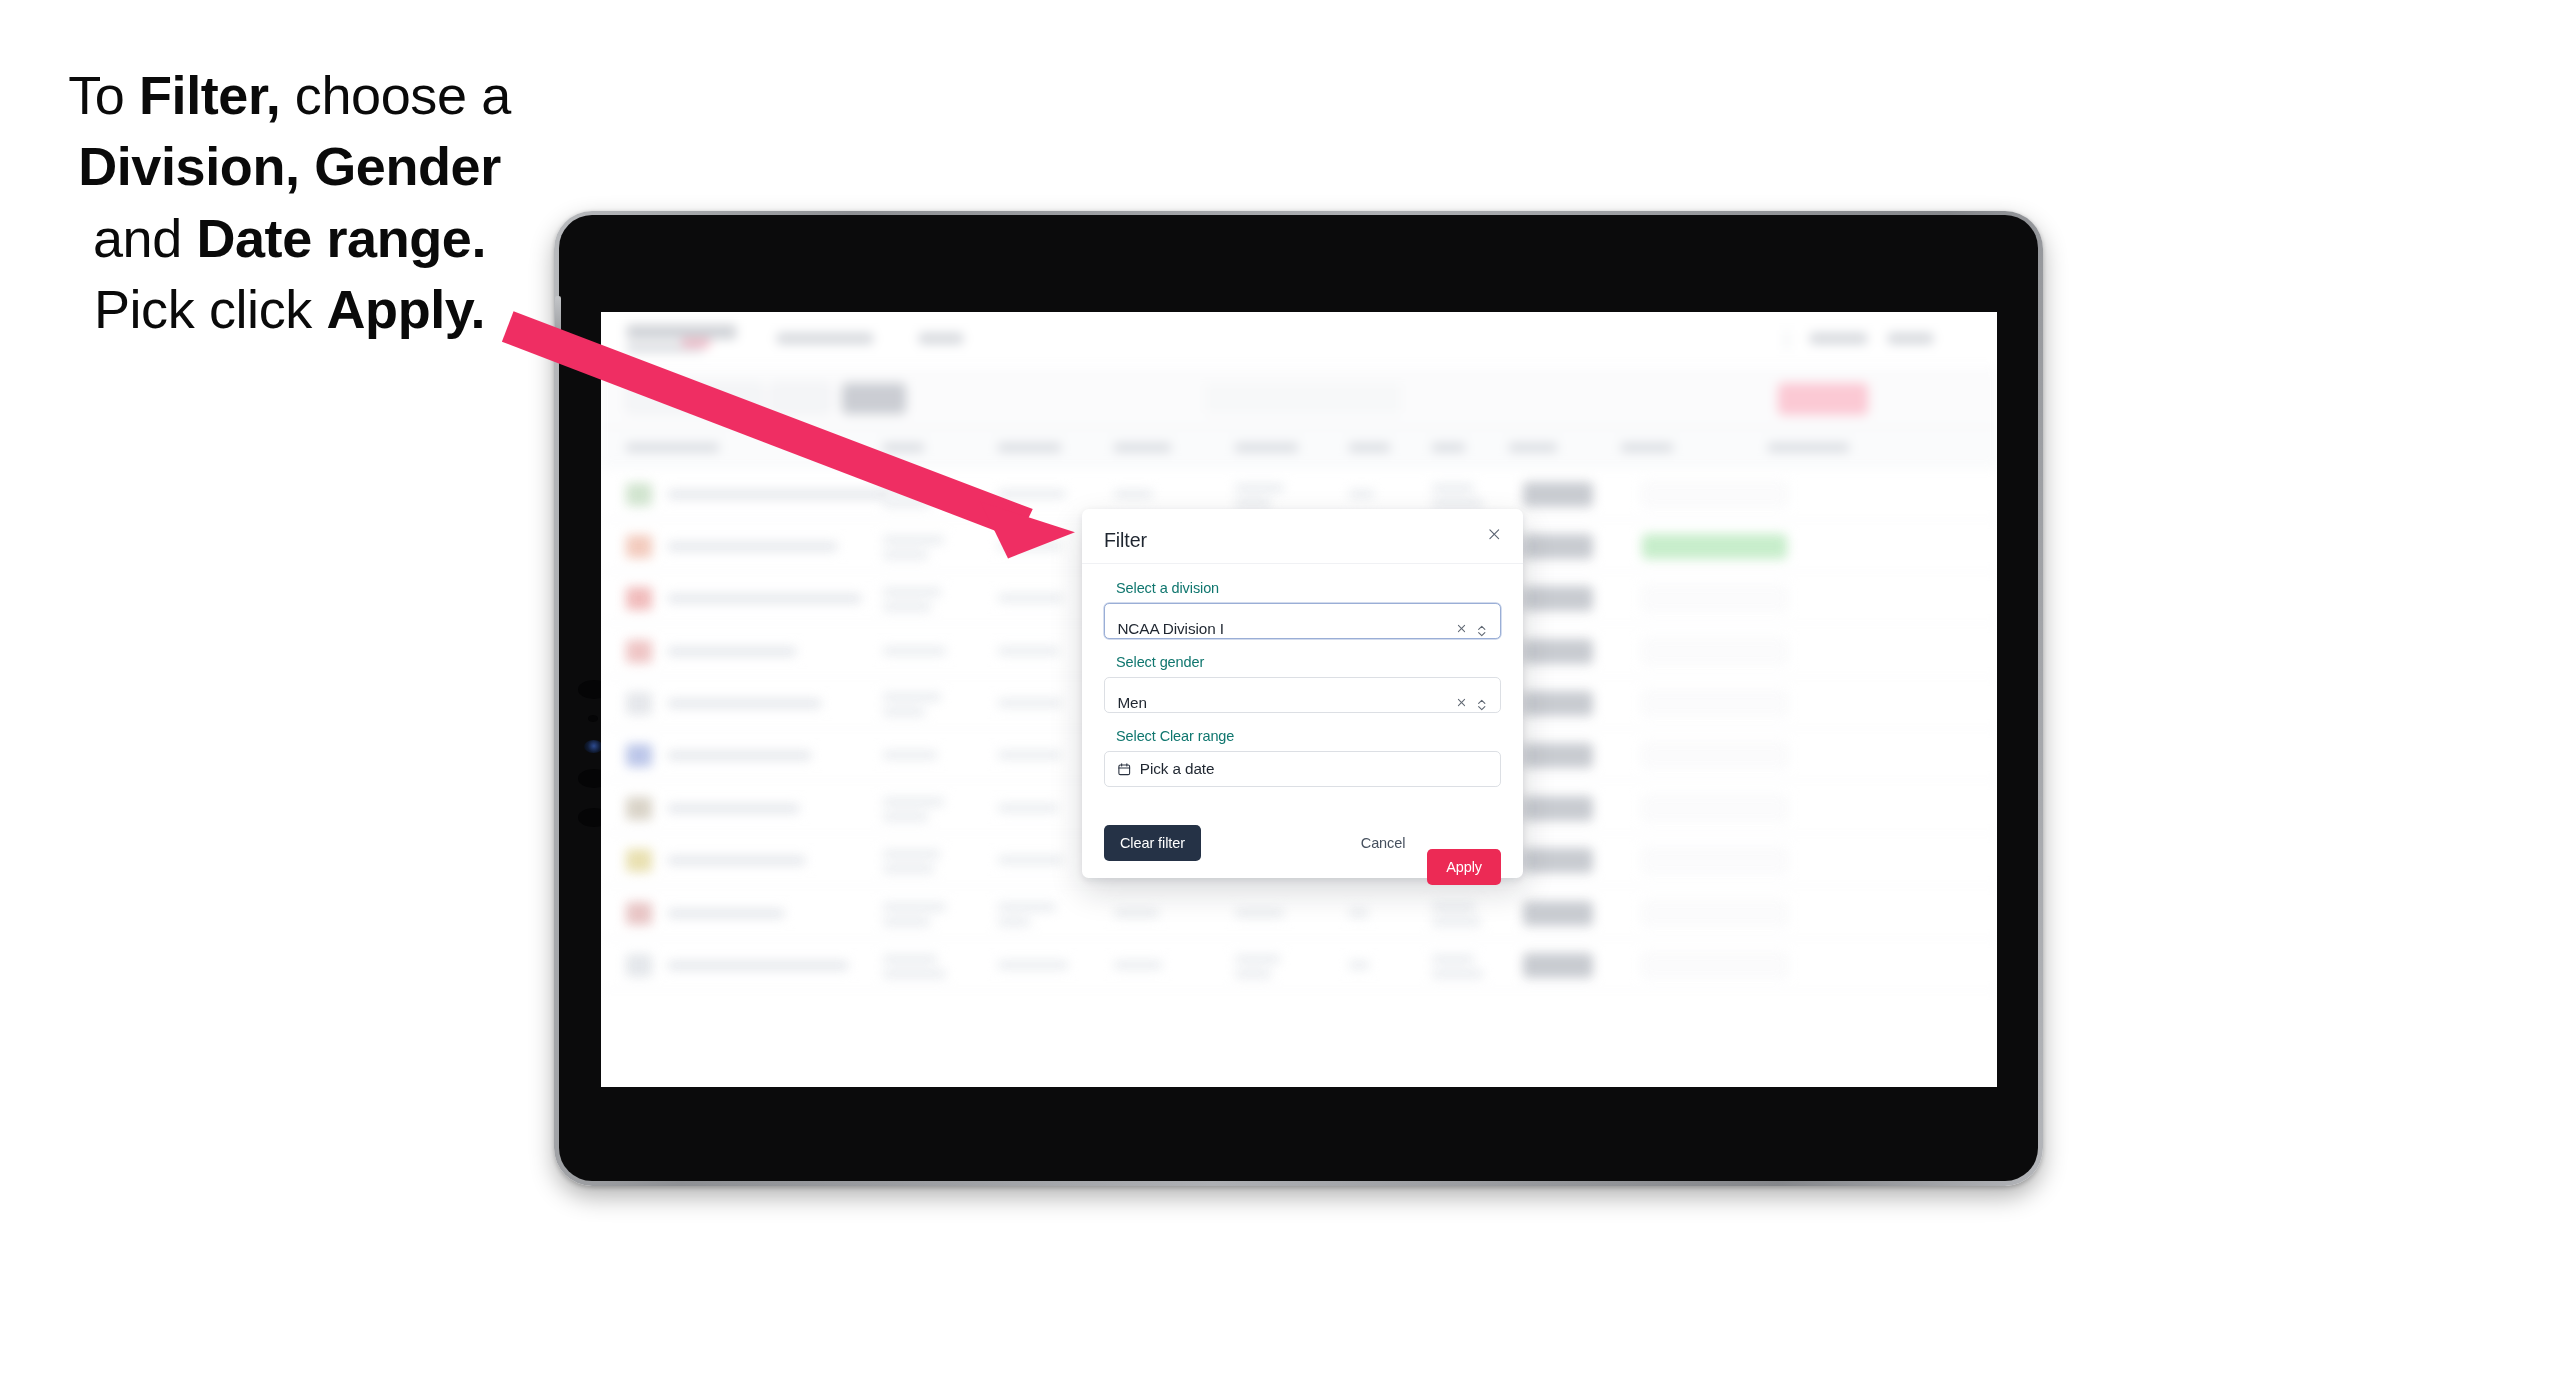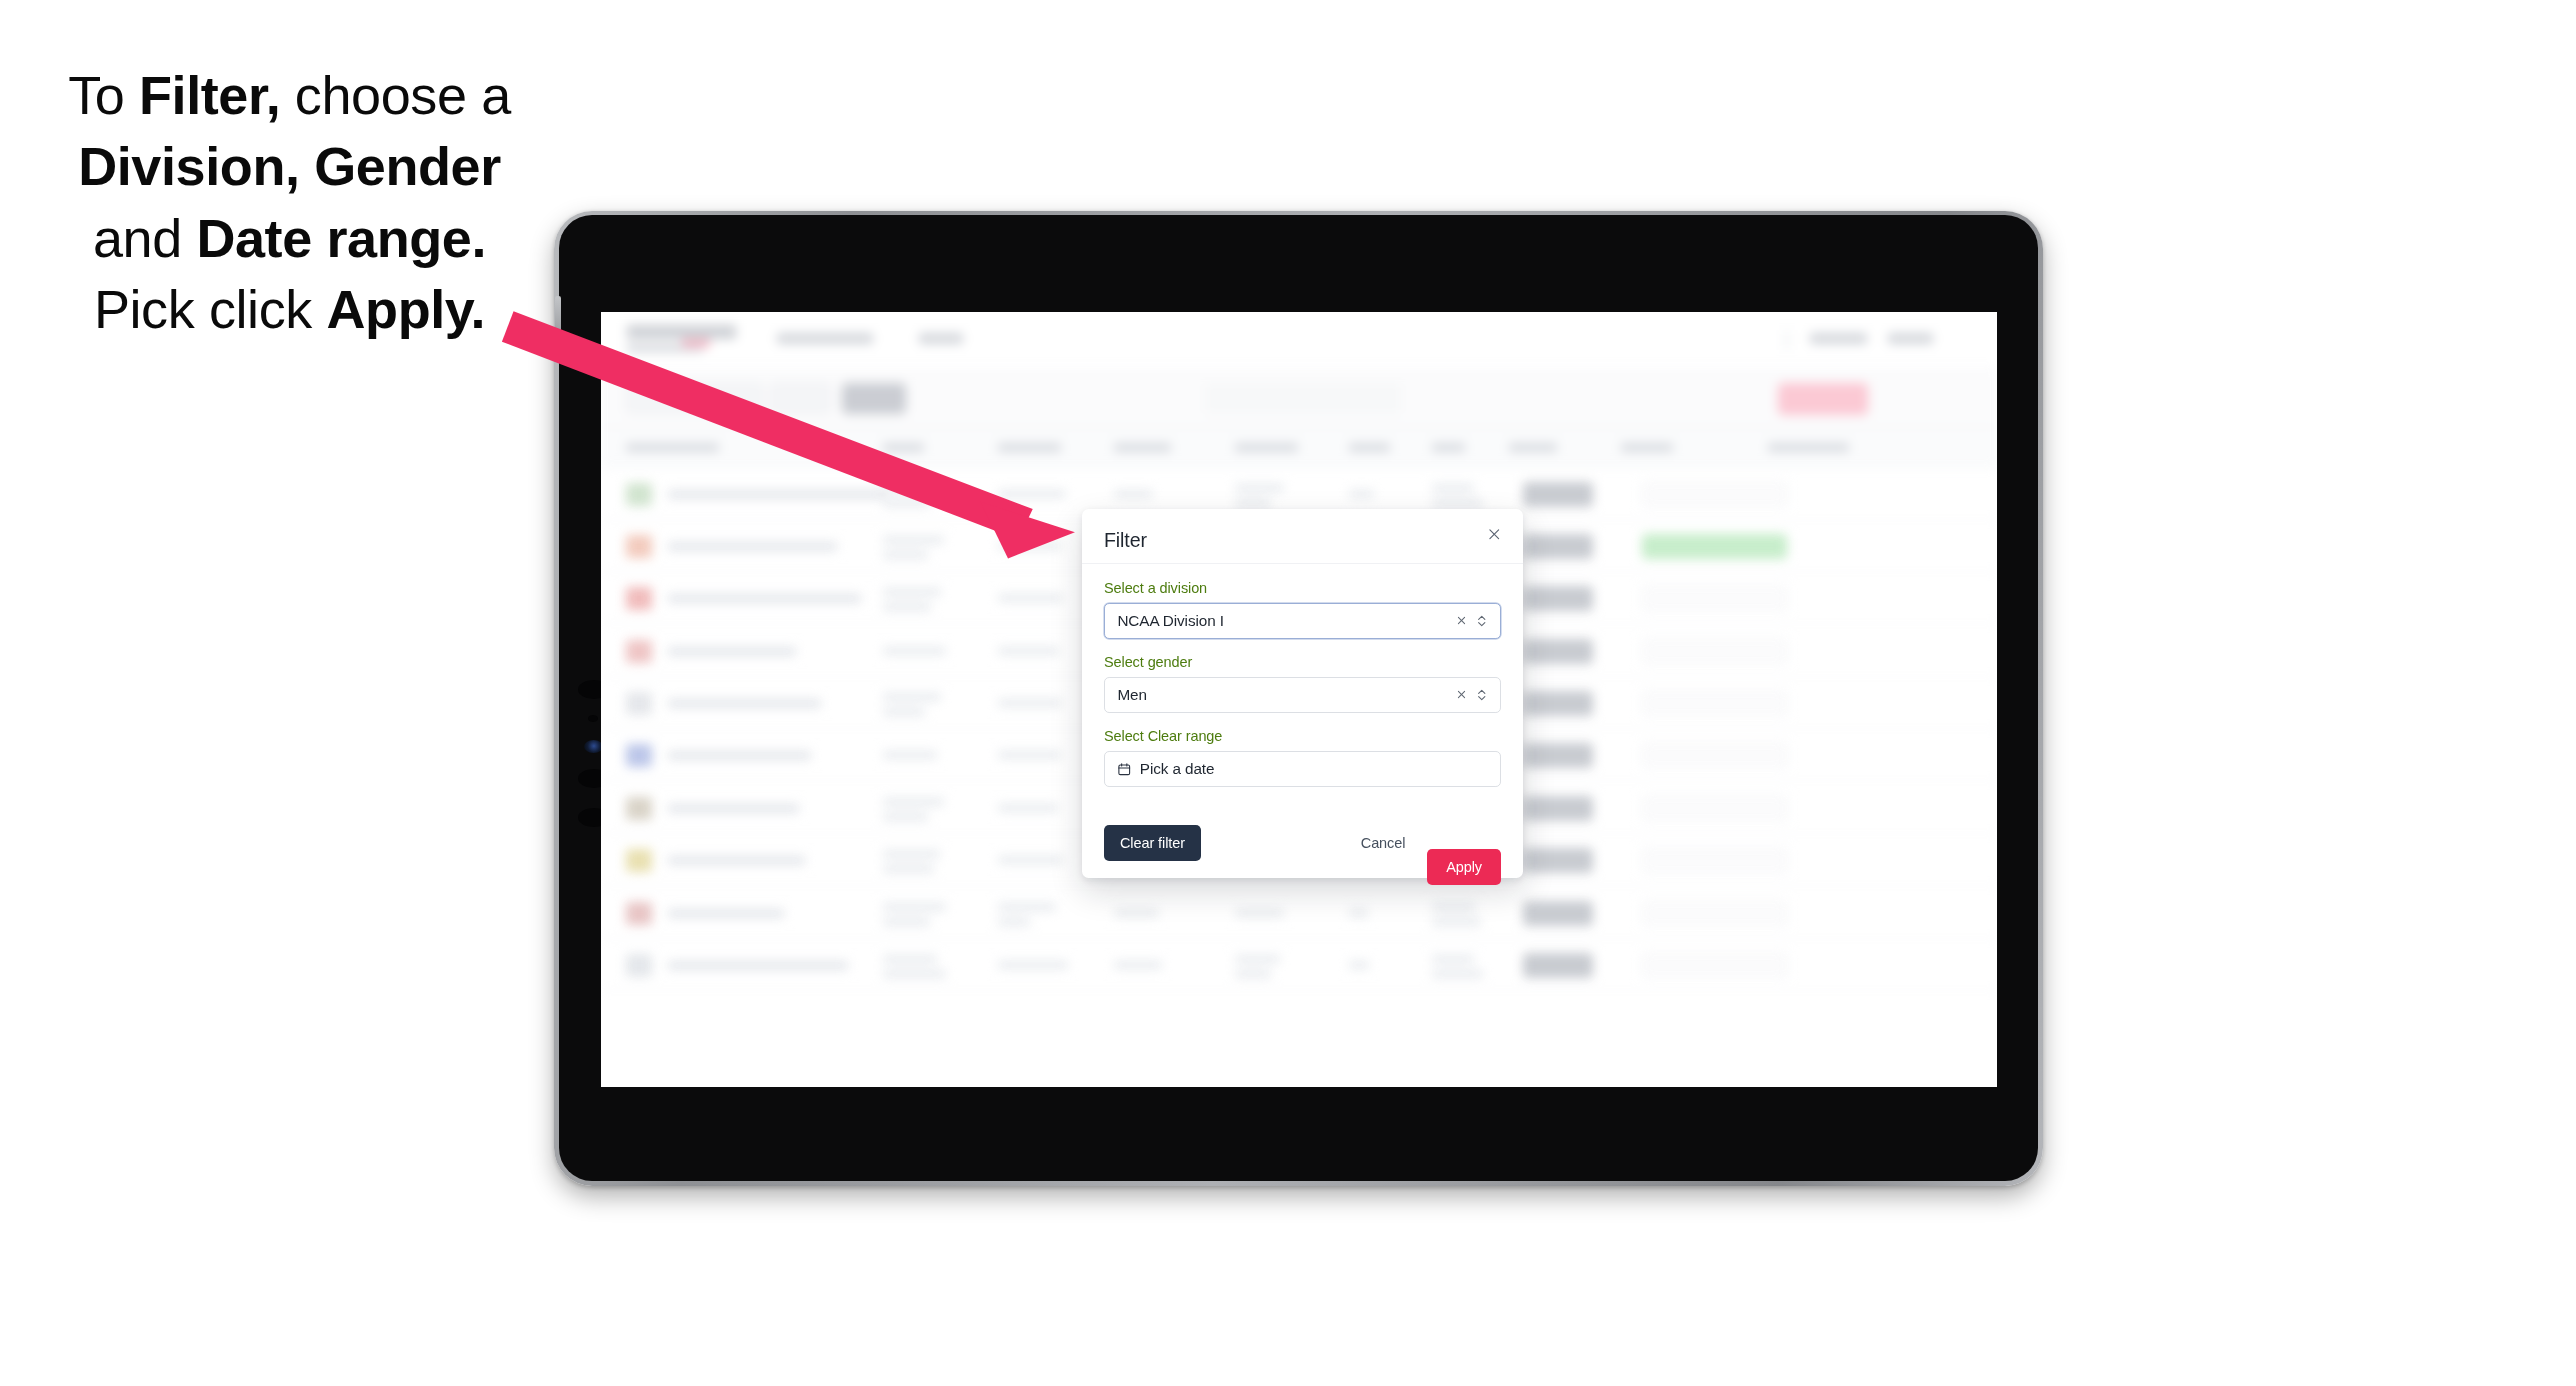--- a/index.html
+++ b/index.html
@@ -94,24 +94,24 @@
   }
   .dlg-head { position: relative; height: 55px; border-bottom: 0.7px solid #f0f1f4; }
   .dlg-title { position: absolute; left: 22px; top: 20.4px; font-size: 19.6px; color: #1f2630; font-weight: 500; letter-spacing: -0.1px; }
   .dlg-close {
     position: absolute; right: 16px; top: 13px; width: 25px; height: 25px;
     display: flex; align-items: center; justify-content: center;
     color: #5b6472; font-size: 19.6px; line-height: 1; cursor: pointer;
     background: none; border: none; font-family: "Liberation Sans", sans-serif;
   }
   .dlg-body { padding: 16px 22px 0 22px; }
-  .field-label { font-size: 14.5px; color: #4d7c0f; margin-bottom: 7.3px; letter-spacing: -0.1px; }
+  .field-label { font-size: 14.5px; color: #0f766e; margin-bottom: 7.3px; letter-spacing: -0.1px; margin-left: 12px; }
   .select-box {
     position: relative; height: 36px; border: 0.7px solid #dcdfe4; border-radius: 5.1px;
-    background: #fff; display: flex; align-items: center; padding: 0 8.7px 0 12.4px; margin-bottom: 14.5px;
+    background: #fff; display: flex; align-items: flex-end; padding: 0 8.7px 0 12.4px; margin-bottom: 14.5px;
   }
   .select-box.focused { border-color: #9aaed6; box-shadow: 0 0 0 0.7px #c3d0e8; }
   .select-value { font-size: 15.3px; color: #1f2630; flex: 1; letter-spacing: -0.1px; }
   .sel-clear { width: 22px; text-align: center; font-size: 16px; color: #5f6772; cursor: pointer; }
   .sel-caret { width: 19px; text-align: center; color: #5f6772; line-height: 0; cursor: pointer; }
   .date-box {
     position: relative; height: 36px; border: 0.7px solid #dcdfe4; border-radius: 5.1px;
     background: #fff; display: flex; align-items: center; padding: 0 10.2px 0 11.6px; gap: 8.7px;
   }
   .date-text { font-size: 15.3px; color: #1f2630; letter-spacing: -0.1px; }

